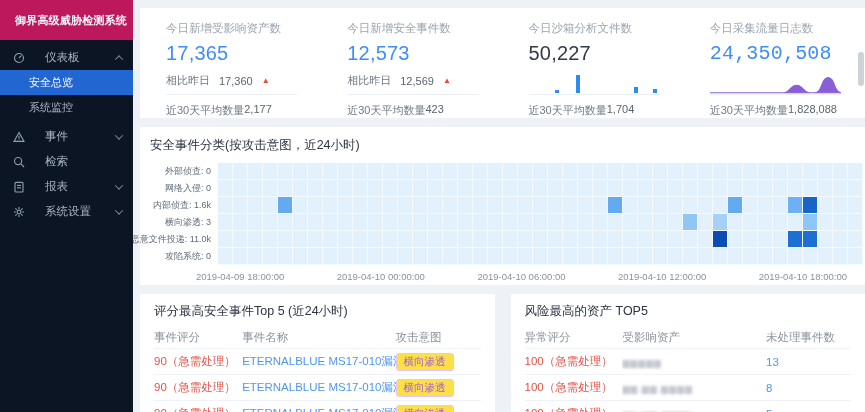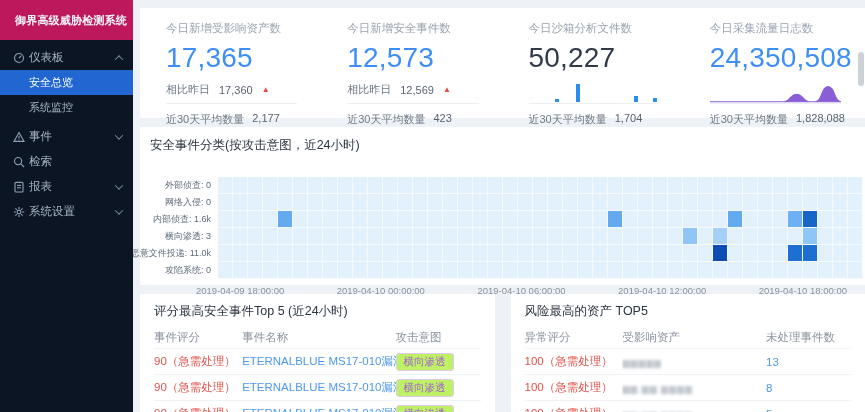--- a/index.html
+++ b/index.html
@@ -4,72 +4,72 @@
 <style>
   html,body{margin:0;padding:0}
   body{width:865px;height:412px;overflow:hidden;position:relative;
        background:#EEF1F5;font-family:"Liberation Sans","DejaVu Sans",sans-serif;
        -webkit-font-smoothing:antialiased}
   
   .sidebar{position:absolute;left:0;top:0;width:133px;height:412px;background:#0B1524}
   .logo{height:40px;background:#be185d;display:flex;align-items:center;gap:6px;padding:0 9px;box-sizing:border-box}
   .logo-title{color:#F2F6FC;font-size:11px;font-weight:bold;white-space:nowrap;letter-spacing:.2px}
   nav{padding-top:5px}
-  .nav-item{height:25px;display:flex;align-items:center;gap:4px;padding:0 11px 0 13px;
+  .nav-item{height:25px;display:flex;align-items:center;gap:20px;padding:0 11px 0 13px;
             font-size:11.5px;color:#A9B4C4;cursor:pointer;box-sizing:border-box}
   .nav-sub{height:25px;display:flex;align-items:center;padding-left:29px;font-size:11px;color:#A9B4C4;cursor:pointer}
   .nav-sub.active{background:#2166D1;color:#FFFFFF}
   .icon-svg{width:12px;height:12px;flex:none;display:inline-flex;color:#8FA0B5}
   .icon-svg svg{width:12px;height:12px}
   .chev{width:5px;height:5px;border-right:1.2px solid #7E8BA0;border-bottom:1.2px solid #7E8BA0;
         margin-left:auto;transform:rotate(45deg) translate(-1px,-1px)}
   .chev.up{transform:rotate(-135deg) translate(-1px,-1px)}
   .nav-gap{height:4px}
   
   .main{position:absolute;left:133px;top:0;width:732px;height:412px;overflow:hidden}
   .panel{background:#FFFFFF}
   
   .stats{margin:8px 0 0 7px;height:110px;display:flex}
   .stat-col{flex:1;padding:13px 24px 0 26px;box-sizing:border-box;min-width:0}
   .stat-label{font-size:11.5px;color:#99A3AF;white-space:nowrap}
-  .stat-value{font-size:28px;margin-top:6px;letter-spacing:.2px}
+  .stat-value{font-size:20px;margin-top:6px;letter-spacing:.2px}
   .stat-mid{height:25px;margin-top:3px;position:relative;display:flex;align-items:center;gap:9px;
             font-size:11px;color:#6F7987}
   .tri-up{color:#E8483F;font-size:8px;line-height:1}
   .divider{border-top:1px solid #EDF0F3;margin-top:1px}
-  .stat-avg{margin-top:8px;font-size:11px;color:#6F7987;display:flex;gap:8px;white-space:nowrap}
+  .stat-avg{margin-top:8px;font-size:11px;color:#6F7987;display:flex;white-space:nowrap}
   .stat-avg b{font-weight:normal;color:#5A6472}
   .cmp-val{color:#5A6472}
   .spark{width:100%;height:25px;position:relative}
   .spark-bar{position:absolute;bottom:0;width:4px}
   .spark svg{position:absolute;left:0;bottom:-2px;width:100%;height:24px}
   
   .hm-panel{margin:9px 0 0 7px;height:158px;padding:10px 2px 0 10px;box-sizing:border-box}
   .panel-title{font-size:12.5px;color:#2B3442}
-  .hm-body{display:flex;margin-top:23px}
+  .hm-body{display:flex;margin-top:9px}
   .hm-labels{width:68px;flex:none}
   .hm-label{height:17px;display:flex;align-items:center;justify-content:flex-end;padding-right:7px;
             font-size:9px;color:#5F6B7A;white-space:nowrap;box-sizing:border-box}
   .hm-grid{flex:1;height:102px;position:relative;
     background-image:
       repeating-linear-gradient(to right,transparent 0,transparent 14px,#F4FAFE 14px,#F4FAFE 15px),
       repeating-linear-gradient(to bottom,transparent 0,transparent 16px,#F4FAFE 16px,#F4FAFE 17px)}
   .hm-cell{position:absolute;width:14px;height:16px}
   .hm-ticks{display:flex;justify-content:space-between;margin:6px 16px 0 46px;
             font-size:9.5px;color:#8A929E;white-space:nowrap}
   
   .bottom{display:flex;gap:16px;margin:9px 0 0 7px;height:118px}
   .tbl-panel{flex:1;padding:9px 14px 0;box-sizing:border-box;overflow:hidden}
   table{width:100%;border-collapse:collapse;margin-top:6px;table-layout:fixed}
   th{font-size:11.5px;color:#8B939E;font-weight:normal;text-align:left;height:22px;padding:0}
   td{font-size:11.5px;height:25px;border-top:1px solid #EFF2F6;padding:0;white-space:nowrap;overflow:hidden}
   .score{color:#E2524A}
   .link{color:#4E97EE;cursor:pointer}
   .badge{display:inline-block;padding:1px 7px;font-size:10.5px;color:#A45FD5;
-         border:1px solid #E4C6F2;border-radius:3px;background:#bef264}
+         border:1px solid #E4C6F2;border-radius:3px;background:#fde047}
   .masked{color:#C3C8CF;filter:blur(1.4px);font-size:9px;letter-spacing:1px}
   
   .scroll-thumb{position:absolute;right:1px;top:52px;width:6px;height:34px;background:#CDD2D9;border-radius:3px}
 </style>
 </head>
 <body>
 
 <aside class="sidebar">
   <div class="logo">
     <svg width="20" height="20" viewBox="0 0 24 24">
@@ -182,21 +182,21 @@
           </div>
         </div>
         <div class="divider"></div>
         <div class="stat-avg">
           <span>近30天平均数量</span>
           <b>1,704</b>
         </div>
       </div>
       <div class="stat-col">
         <div class="stat-label">今日采集流量日志数</div>
-        <div class="stat-value" style="color: rgb(62, 142, 247);">24,350,508</div>
+        <div class="stat-value" style="color: rgb(62, 142, 247); font-family: Liberation Mono, monospace;">24,350,508</div>
         <div class="stat-mid">
           <div class="spark">
             <svg viewBox="0 0 150 22" preserveAspectRatio="none">
               <path d="M0 20 L84 20 C92 20 91 13 99 13 C107 13 106 20 114 20 L120 20 C128 20 127 6 135 6 C143 6 142 20 150 20 L150 20 Z" fill="#8A5FD6" stroke="#8A5FD6" stroke-width="1"></path>
             </svg>
           </div>
         </div>
         <div class="divider"></div>
         <div class="stat-avg">
           <span>近30天平均数量</span>

